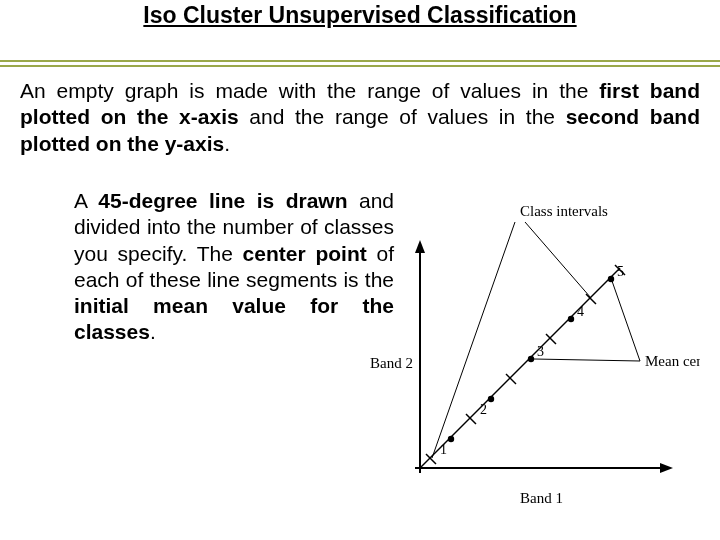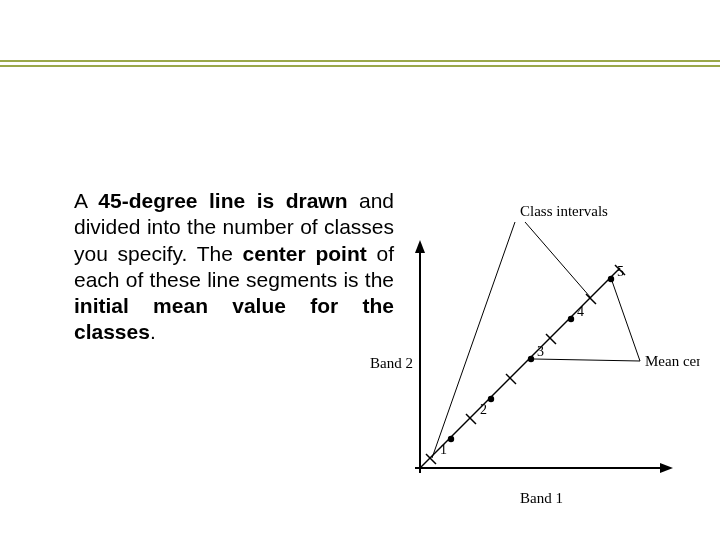--- a/index.html
+++ b/index.html
@@ -85,26 +85,32 @@
     font-family: "Times New Roman", Times, serif;
     font-size: 14px;
     fill: #000;
   }
 </style>
 </head>
 <body>
 
 <div class="slide">
 
+  <div class="title-wrap">
+    <span class="title">Iso Cluster Unsupervised Classification</span>
+  </div>
 
   <div class="rule-group">
     <div class="rule1"></div>
     <div class="rule2"></div>
   </div>
 
+  <div class="para1">
+    <span>An empty graph is made with the range of values in the </span><span class="b">first band plotted on the x-axis</span><span> and the range of values in the </span><span class="b">second band plotted on the y-axis</span><span>.</span>
+  </div>
 
   <div class="para2">
     <span>A </span><span class="b">45-degree line is drawn</span><span> and divided into the number of classes you specify. The </span><span class="b">center point</span><span> of each of these line segments is the </span><span class="b">initial mean value for the classes</span><span>.</span>
   </div>
 
   <div class="diagram">
     <svg width="330" height="320" viewBox="0 0 330 320">
 
       <line x1="50" y1="275" x2="50" y2="50" stroke="#000" stroke-width="2"></line>
       <polygon points="50,42 45,55 55,55" fill="#000"></polygon>

